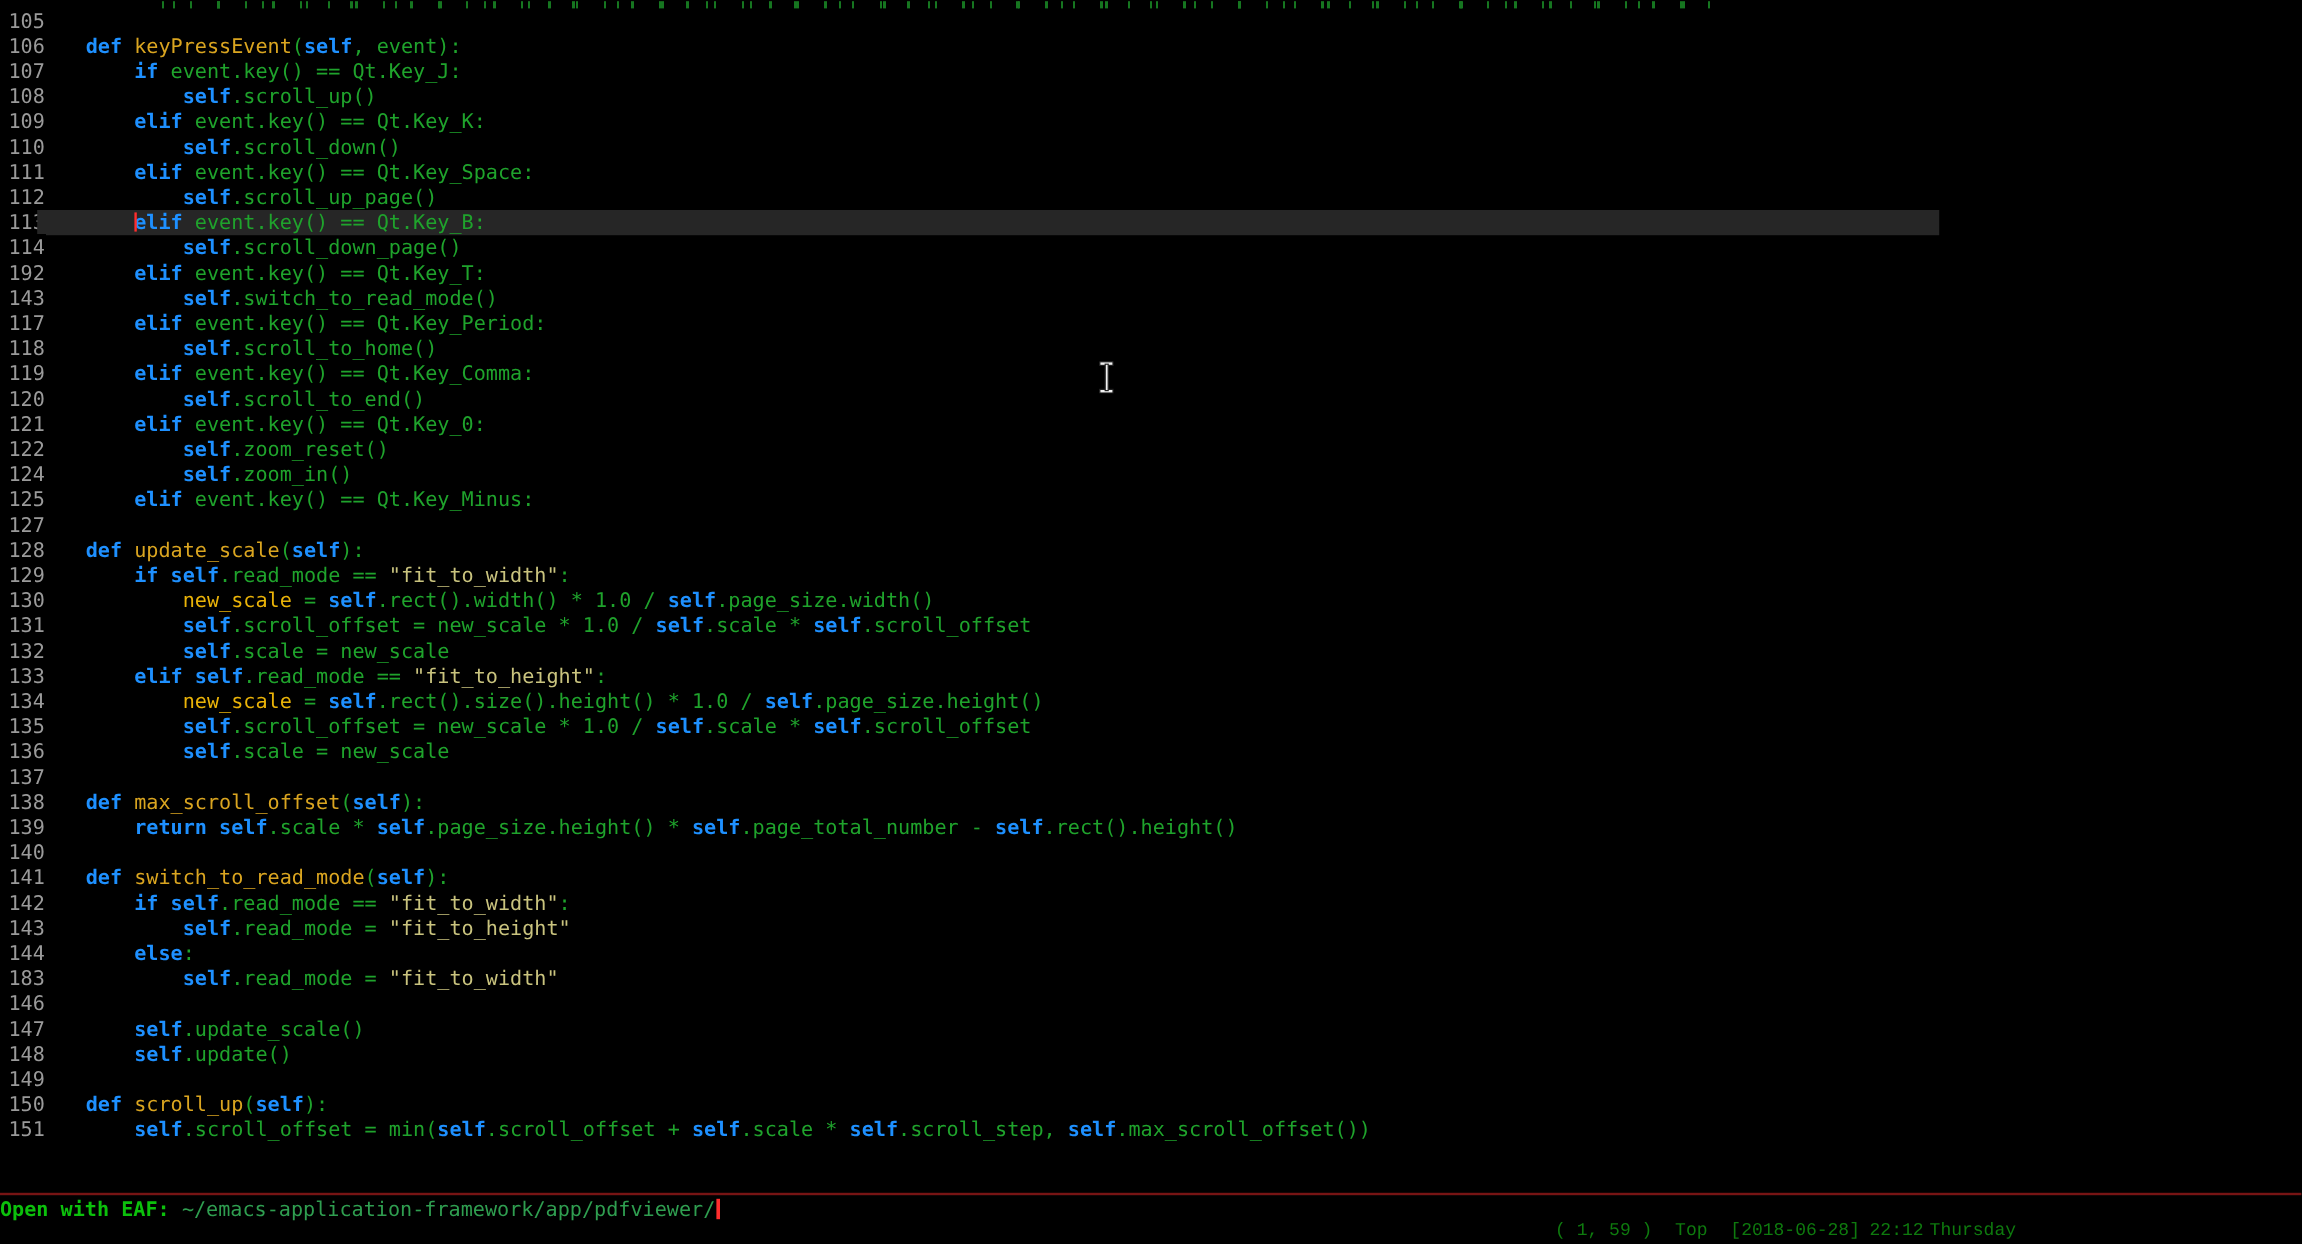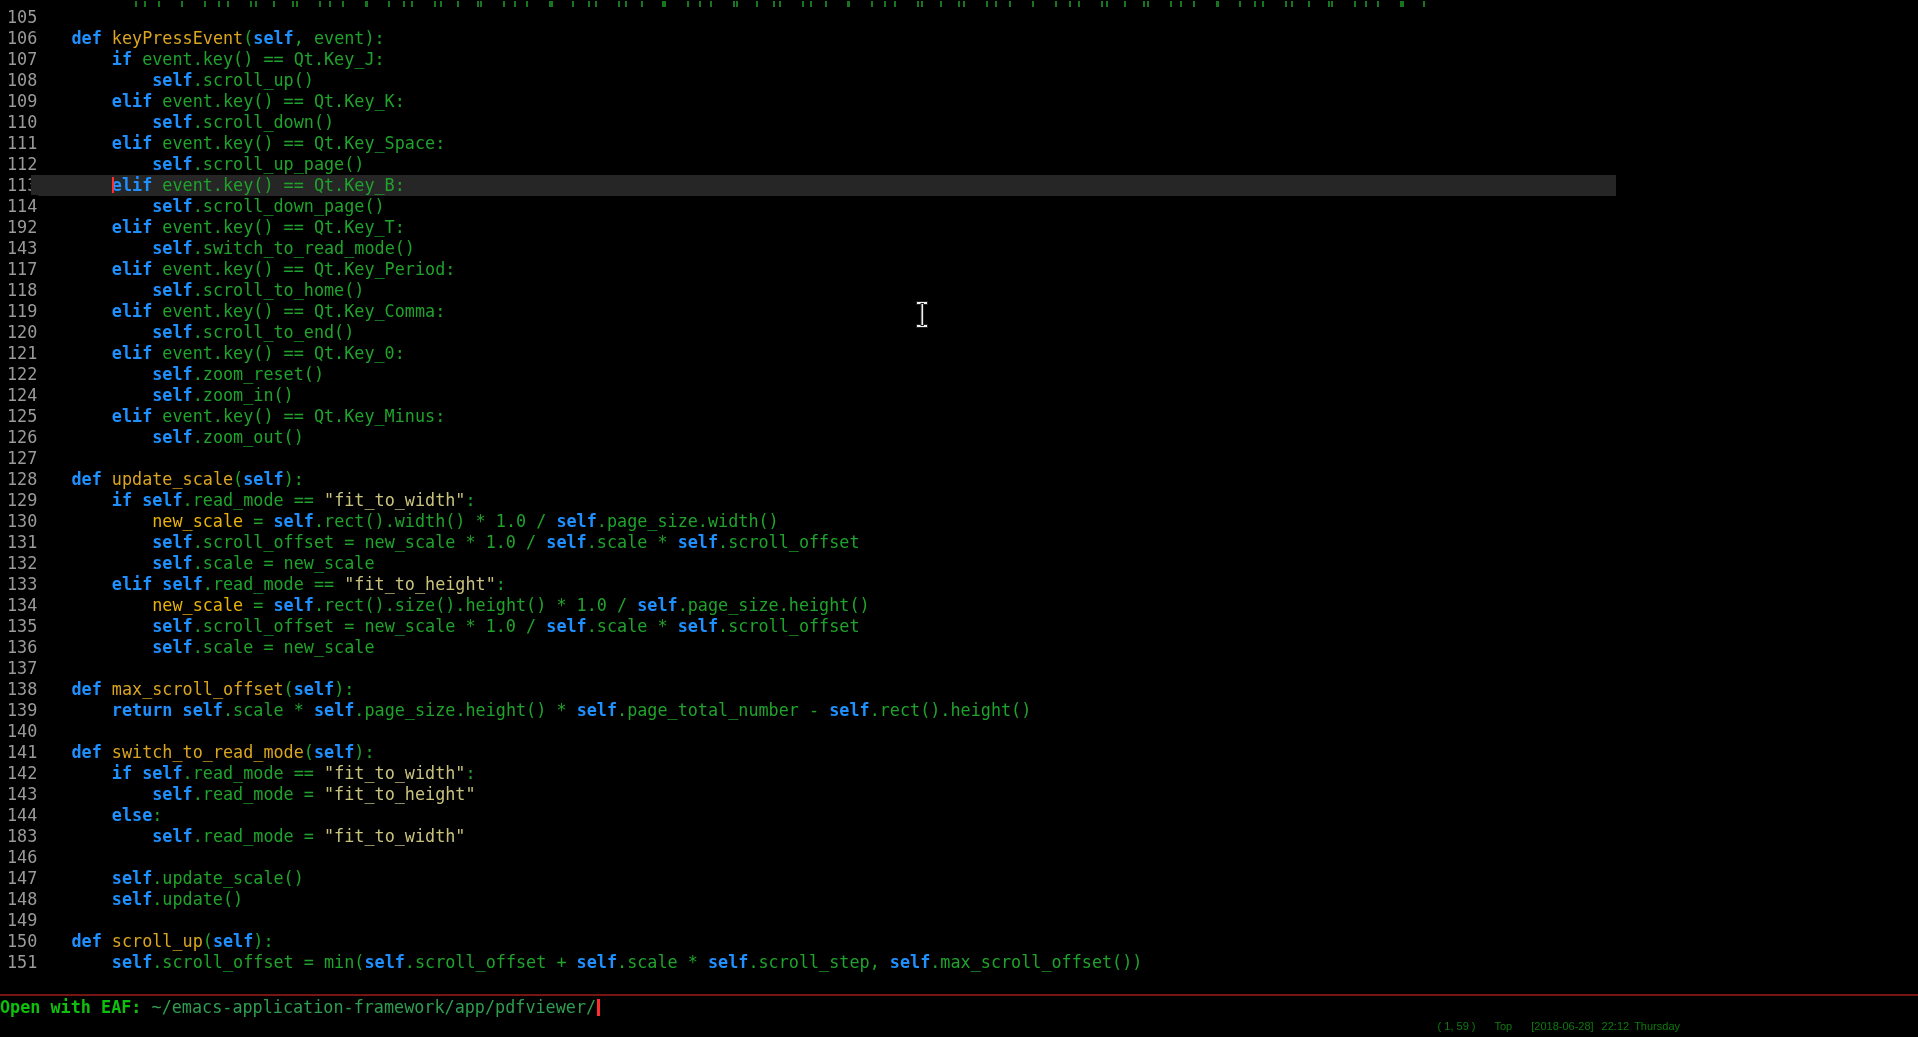--- a/index.html
+++ b/index.html
@@ -33,22 +33,22 @@
   
   .minibuffer { position:absolute; top:996px; left:0; width:1634px; height:21px;
                 line-height:21px; white-space:pre; }
   .prompt { color:#0CC00C; font-weight:bold; }
   .mbinput { color:#2F9E50; }
   .mb-cursor { display:inline-block; width:3px; height:17px; margin-left:1px;
                background:#FF2D2D; position:relative; top:3px; }
 
   
   .statusrow { position:absolute; top:1015px; left:0; width:1681px; height:22px;
-               text-align:right; color:#0E7A0E; font-family:Liberation Sans, sans-serif;
-               font-size:11px; line-height:22px; padding-right:1px; }
+               text-align:right; color:#0E7A0E; font-family:Liberation Mono, monospace;
+               font-size:15px; line-height:22px; padding-right:1px; }
   .statusrow .gap-l { margin-left:19px; }
   .statusrow .gap-s { margin-left:8px; }
   .statusrow .gap-xs { margin-left:5px; }
 
   
   .ibeam { position:absolute; top:301px; left:915px; }
 </style>
 </head>
 <body>
 
@@ -70,21 +70,20 @@
         <div class="row"><span class="ln">192</span><span class="code-span"><span>        </span><span class="k">elif</span><span> event.key() == Qt.Key_T:</span></span></div>
         <div class="row"><span class="ln">143</span><span class="code-span"><span>            </span><span class="k">self</span><span>.switch_to_read_mode()</span></span></div>
         <div class="row"><span class="ln">117</span><span class="code-span"><span>        </span><span class="k">elif</span><span> event.key() == Qt.Key_Period:</span></span></div>
         <div class="row"><span class="ln">118</span><span class="code-span"><span>            </span><span class="k">self</span><span>.scroll_to_home()</span></span></div>
         <div class="row"><span class="ln">119</span><span class="code-span"><span>        </span><span class="k">elif</span><span> event.key() == Qt.Key_Comma:</span></span></div>
         <div class="row"><span class="ln">120</span><span class="code-span"><span>            </span><span class="k">self</span><span>.scroll_to_end()</span></span></div>
         <div class="row"><span class="ln">121</span><span class="code-span"><span>        </span><span class="k">elif</span><span> event.key() == Qt.Key_0:</span></span></div>
         <div class="row"><span class="ln">122</span><span class="code-span"><span>            </span><span class="k">self</span><span>.zoom_reset()</span></span></div>
         <div class="row"><span class="ln">124</span><span class="code-span"><span>            </span><span class="k">self</span><span>.zoom_in()</span></span></div>
         <div class="row"><span class="ln">125</span><span class="code-span"><span>        </span><span class="k">elif</span><span> event.key() == Qt.Key_Minus:</span></span></div>
-        <div class="row"><span class="ln">126</span><span class="code-span"><span>            </span><span class="k">self</span><span>.zoom_out()</span></span></div>
         <div class="row"><span class="ln">127</span><span class="code-span"></span></div>
         <div class="row"><span class="ln">128</span><span class="code-span"><span>    </span><span class="k">def</span><span> </span><span class="f">update_scale</span><span>(</span><span class="k">self</span><span>):</span></span></div>
         <div class="row"><span class="ln">129</span><span class="code-span"><span>        </span><span class="k">if</span><span> </span><span class="k">self</span><span>.read_mode == </span><span class="s">"fit_to_width"</span><span>:</span></span></div>
         <div class="row"><span class="ln">130</span><span class="code-span"><span>            </span><span class="v">new_scale</span><span> = </span><span class="k">self</span><span>.rect().width() * 1.0 / </span><span class="k">self</span><span>.page_size.width()</span></span></div>
         <div class="row"><span class="ln">131</span><span class="code-span"><span>            </span><span class="k">self</span><span>.scroll_offset = new_scale * 1.0 / </span><span class="k">self</span><span>.scale * </span><span class="k">self</span><span>.scroll_offset</span></span></div>
         <div class="row"><span class="ln">132</span><span class="code-span"><span>            </span><span class="k">self</span><span>.scale = new_scale</span></span></div>
         <div class="row"><span class="ln">133</span><span class="code-span"><span>        </span><span class="k">elif</span><span> </span><span class="k">self</span><span>.read_mode == </span><span class="s">"fit_to_height"</span><span>:</span></span></div>
         <div class="row"><span class="ln">134</span><span class="code-span"><span>            </span><span class="v">new_scale</span><span> = </span><span class="k">self</span><span>.rect().size().height() * 1.0 / </span><span class="k">self</span><span>.page_size.height()</span></span></div>
         <div class="row"><span class="ln">135</span><span class="code-span"><span>            </span><span class="k">self</span><span>.scroll_offset = new_scale * 1.0 / </span><span class="k">self</span><span>.scale * </span><span class="k">self</span><span>.scroll_offset</span></span></div>
         <div class="row"><span class="ln">136</span><span class="code-span"><span>            </span><span class="k">self</span><span>.scale = new_scale</span></span></div>

